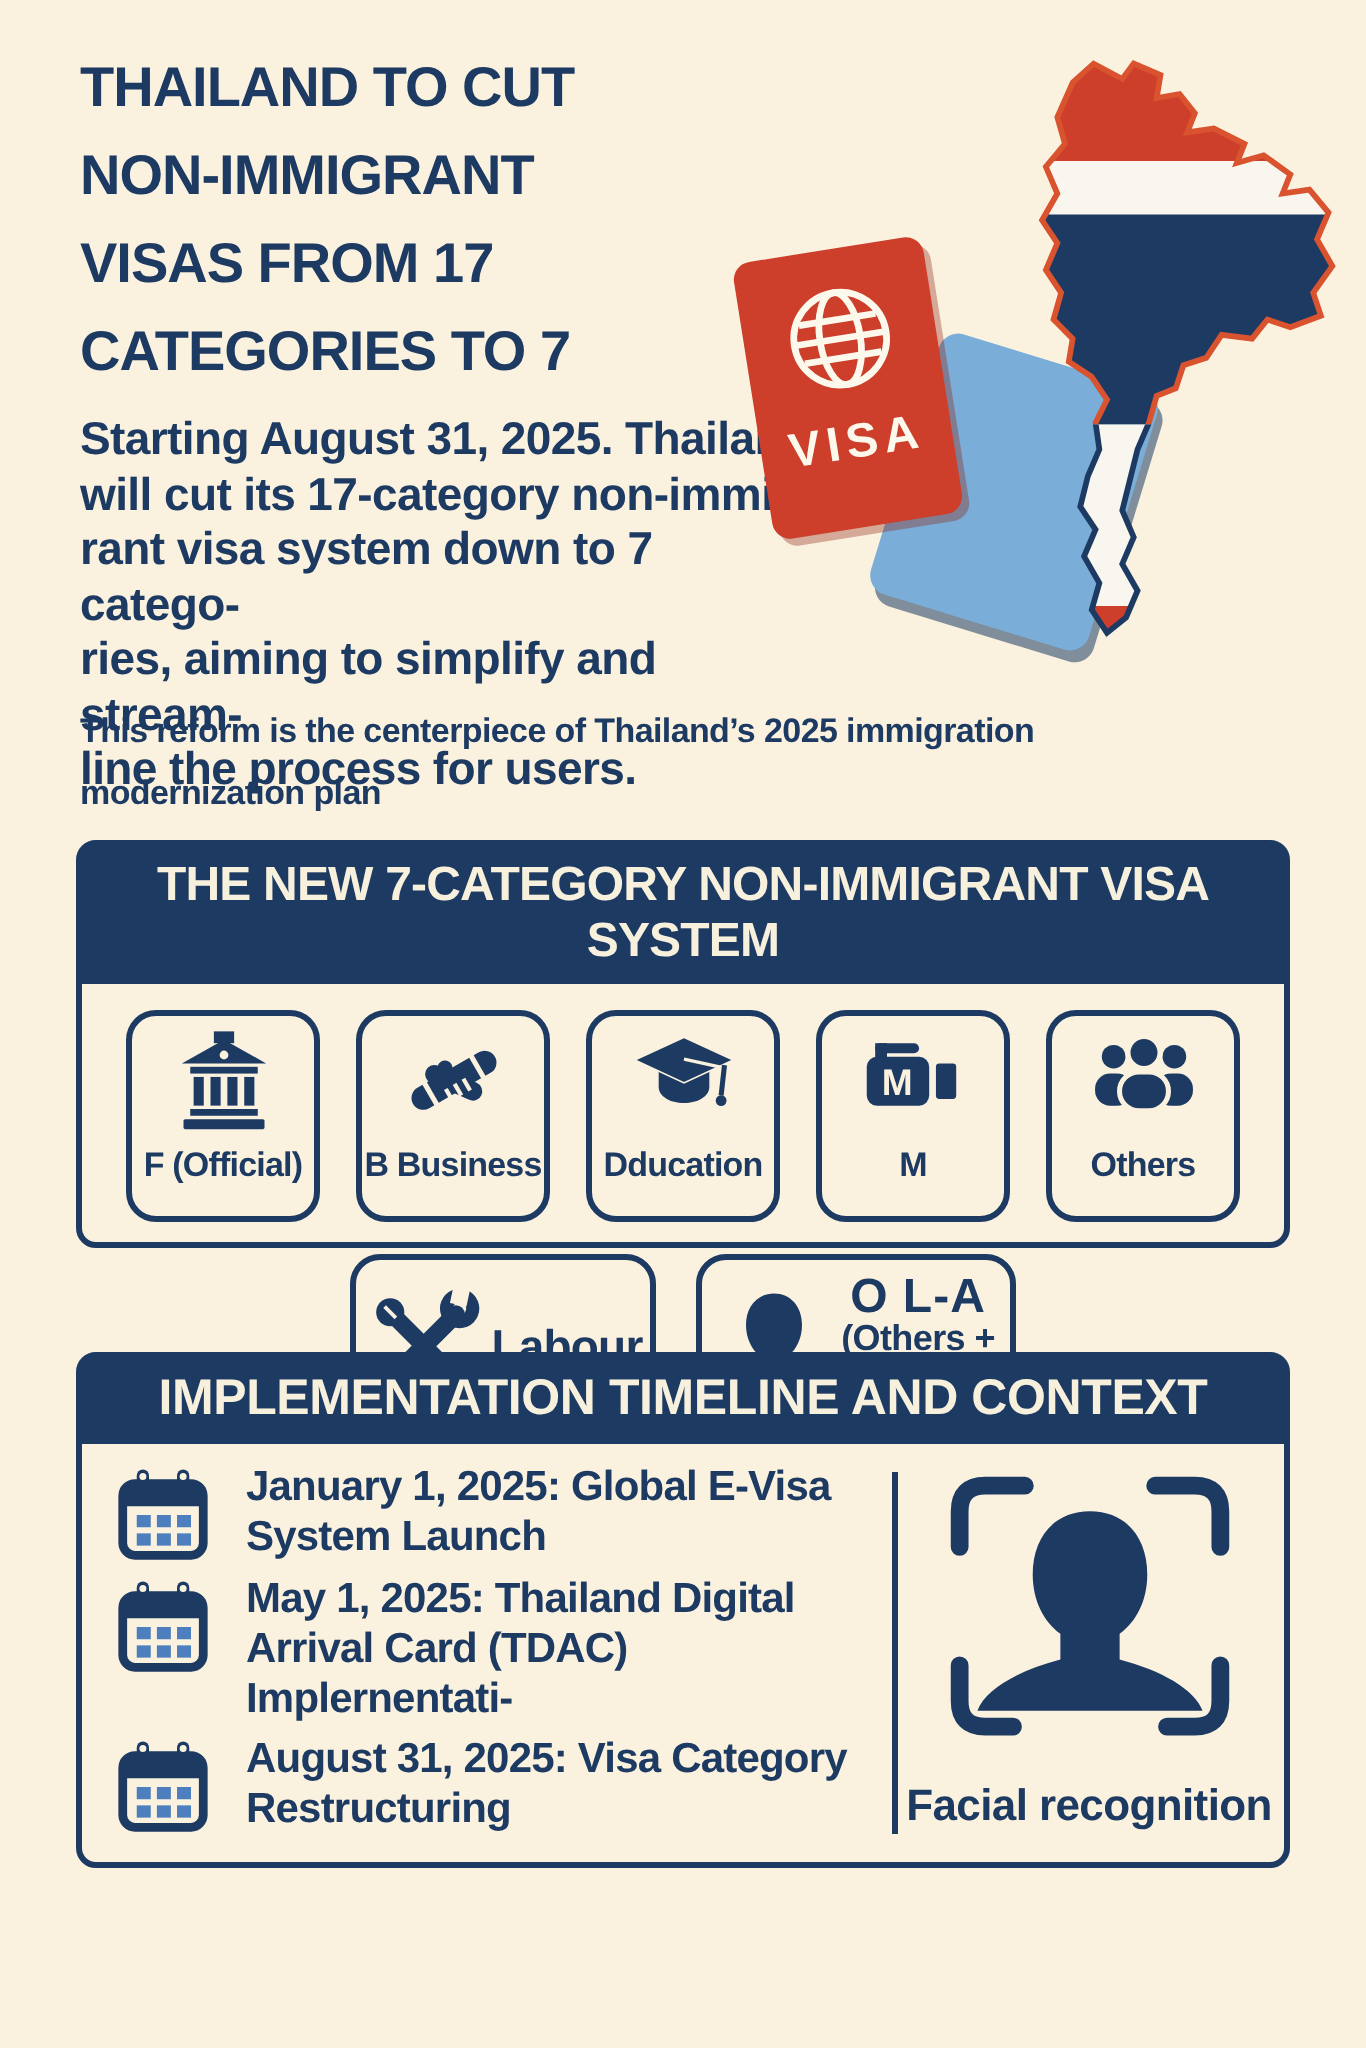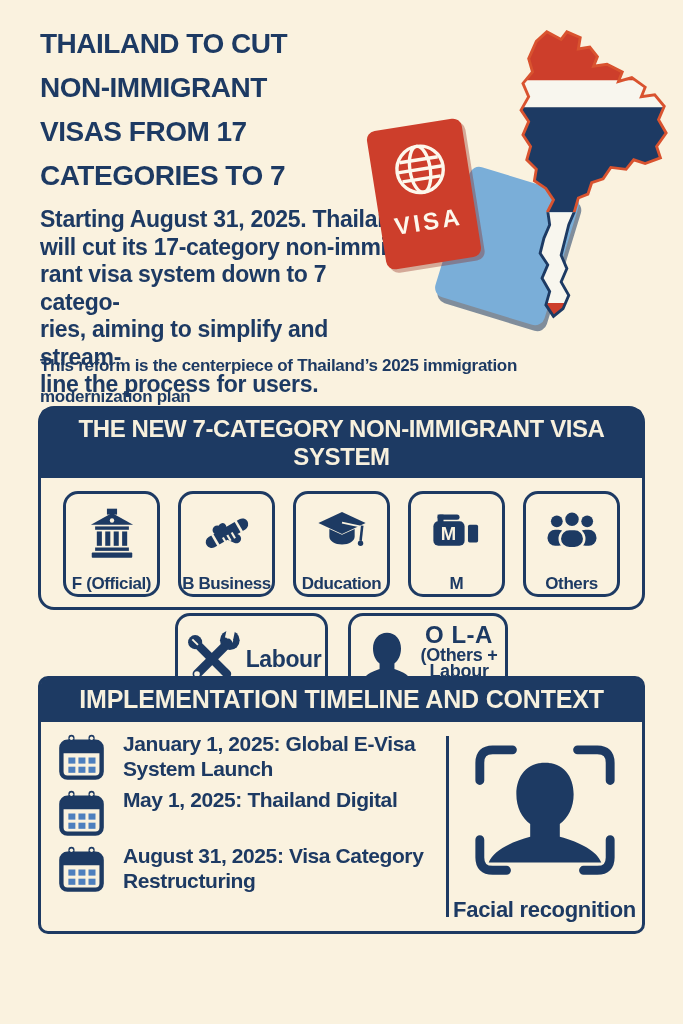--- a/index.html
+++ b/index.html
@@ -30,53 +30,53 @@
             background:var(--red);transform:rotate(-9deg);z-index:3;
             box-shadow:3px 4px 0 rgba(140,35,20,.35);
             display:flex;flex-direction:column;align-items:center;}
   .passport .globe{width:58px;height:58px;margin-top:16px;}
   .visa-label{margin-top:10px;color:#fdf8ec;font-weight:bold;font-size:24px;letter-spacing:3px;}
 
   
   .panel{position:absolute;left:38px;width:607px;border:3px solid var(--navy);border-radius:10px;}
   .panel-header{background:var(--navy);color:var(--header-text);text-align:center;
                 font-weight:bold;border-radius:5px 5px 0 0;}
-  .panel-visa{top:406px;height:204px;border-radius:16px;}
+  .panel-visa{top:420px;height:204px;}
   .panel-visa .panel-header{font-size:24px;letter-spacing:-.4px;padding:6px 0 7px;}
   .panel-timeline{top:676px;height:258px;}
   .panel-timeline .panel-header{font-size:25px;letter-spacing:-.2px;padding:6px 0 8px;}
 
   
   .row1{display:flex;justify-content:space-between;padding:0 22px;margin-top:13px;}
   .cat-card{width:97px;height:106px;border:3px solid var(--navy);border-radius:15px;
             display:flex;flex-direction:column;align-items:center;justify-content:flex-end;background:transparent;}
   .cat-card .cat-icon{flex:1;display:flex;align-items:center;justify-content:center;width:100%;}
   .cat-card svg{width:54px;height:54px;}
-  .cat-label{font-weight:bold;font-size:17px;letter-spacing:-.4px;margin-bottom:0;white-space:nowrap;}
+  .cat-label{font-weight:bold;font-size:17px;letter-spacing:-.4px;margin-bottom:15px;white-space:nowrap;}
   .row2{display:flex;justify-content:center;gap:20px;margin-top:16px;}
   .wide-card{border:3px solid var(--navy);border-radius:15px;height:92px;
              display:flex;align-items:center;justify-content:center;}
   .labour-card{width:153px;gap:4px;}
   .labour-card svg{width:60px;height:60px;}
   .labour-label{font-weight:bold;font-size:23px;letter-spacing:-.4px;}
   .ola-card{width:160px;gap:6px;padding:4px;}
   .ola-card svg{width:56px;height:66px;}
   .ola-text{text-align:center;line-height:1;}
   .ola-title{font-weight:bold;font-size:24px;letter-spacing:.5px;}
   .ola-sub{font-weight:bold;font-size:18px;line-height:16px;letter-spacing:-.3px;}
 
   
   .tl-body{position:relative;height:213px;}
   .tl-list{position:absolute;left:16px;top:4px;width:390px;}
   .tl-item{display:flex;align-items:flex-start;gap:17px;margin-top:5px;}
   .tl-item svg{width:49px;height:49px;flex:0 0 49px;margin-top:2px;}
   .tl-text{font-weight:bold;font-size:21px;line-height:25px;letter-spacing:-.4px;}
   .tl-divider{position:absolute;left:405px;top:14px;bottom:18px;width:3px;background:var(--navy);}
   .facial{position:absolute;left:412px;right:6px;top:8px;bottom:6px;
-          display:flex;flex-direction:column;align-items:center;justify-content:center;}
+          display:flex;flex-direction:column;align-items:center;justify-content:flex-start;}
   .facial svg{width:158px;height:158px;}
   .facial-label{font-weight:bold;font-size:22px;letter-spacing:-.3px;margin-top:2px;}
   svg{display:block;}
 </style>
 </head>
 <body>
 
 <div class="page">
 
   <h1 class="title">
@@ -308,20 +308,21 @@
             <circle cx="39.5" cy="6" r="2" fill="var(--background)"></circle>
             <rect x="13" y="28" width="8" height="7" fill="var(--calendar-blue)"></rect>
             <rect x="24.5" y="28" width="8" height="7" fill="var(--calendar-blue)"></rect>
             <rect x="36" y="28" width="8" height="7" fill="var(--calendar-blue)"></rect>
             <rect x="13" y="38.5" width="8" height="7" fill="var(--calendar-blue)"></rect>
             <rect x="24.5" y="38.5" width="8" height="7" fill="var(--calendar-blue)"></rect>
             <rect x="36" y="38.5" width="8" height="7" fill="var(--calendar-blue)"></rect>
           </svg>
           <div class="tl-text">
             <div>May 1, 2025: Thailand Digital</div>
+            <div>Arrival Card (TDAC) Implernentati-</div>
           </div>
         </div>
 
         <div class="tl-item">
           <svg viewBox="0 0 56 56">
             <rect x="13" y="2" width="7" height="14" rx="3.5" fill="var(--navy)"></rect>
             <rect x="36" y="2" width="7" height="14" rx="3.5" fill="var(--navy)"></rect>
             <rect x="5" y="10" width="46" height="41" rx="7" fill="none" stroke="var(--navy)" stroke-width="5"></rect>
             <path d="M5,17 q0,-7 7,-7 h32 q7,0 7,7 v6 h-46 z" fill="var(--navy)"></path>
             <circle cx="16.5" cy="6" r="2" fill="var(--background)"></circle>

